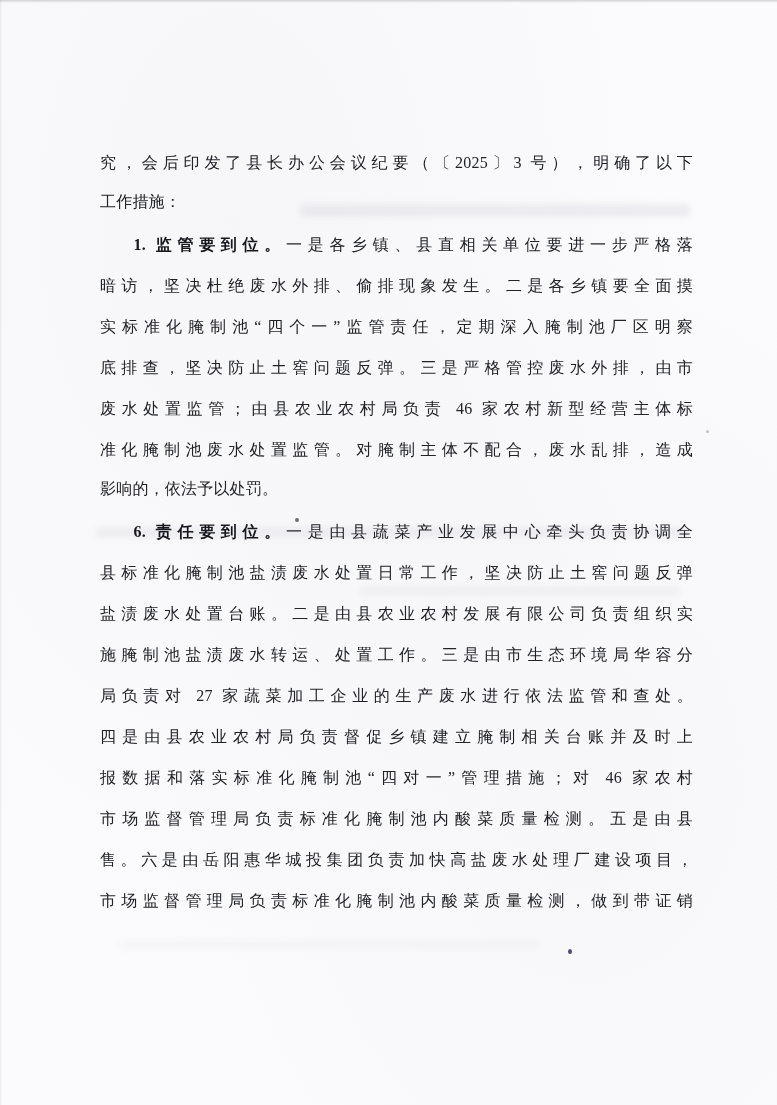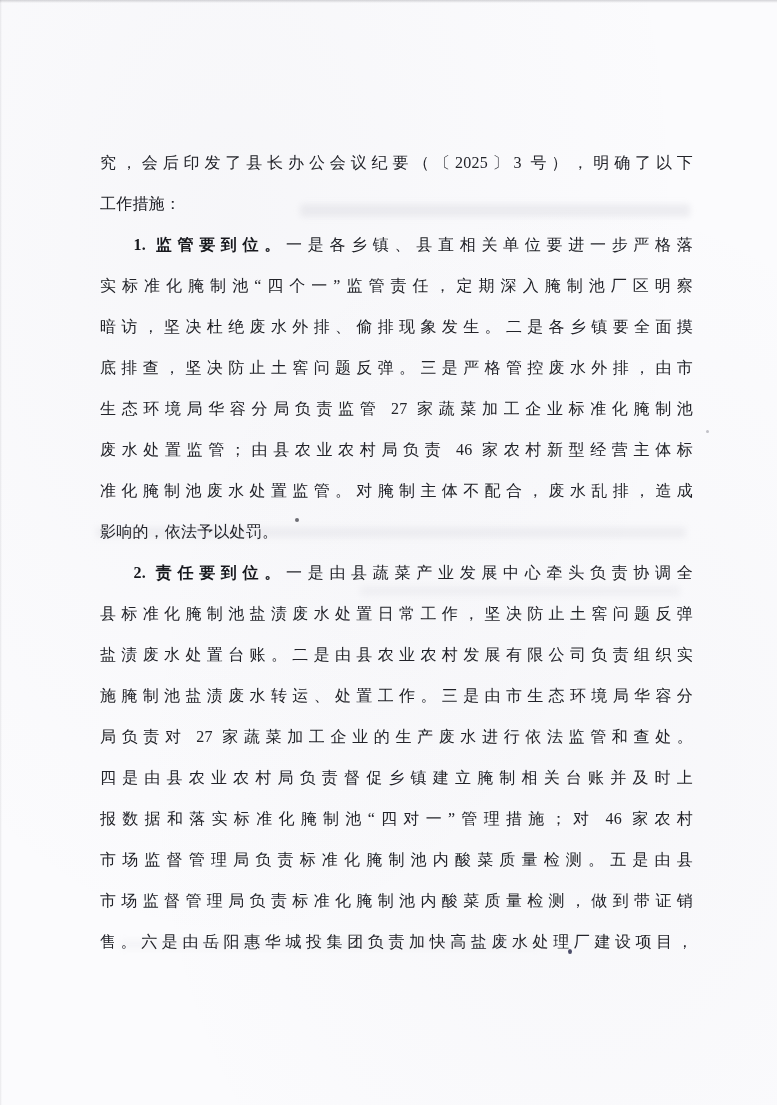--- a/index.html
+++ b/index.html
@@ -49,20 +49,21 @@
     text-align: justify;
     text-align-last: justify;
     text-justify: inter-character;
     white-space: normal;
     overflow: hidden;
     letter-spacing: 0.2px;
   }
   .line.left {
     text-align: left;
     text-align-last: left;
+    font-family: Liberation Mono, monospace;
   }
   .line.indent {
     text-indent: 2.1em;
   }
   .line b {
     font-weight: bold;
     color: var(--bold-ink, #17181d);
   }
   
   .ghost {
@@ -98,31 +99,30 @@
   <div class="ghost g3"></div>
   <div class="ghost g4"></div>
   <div class="speck s1"></div>
   <div class="speck s2"></div>
   <div class="speck s3"></div>
 
   <div class="text-block">
       <div class="line"><span>究，会后印发了县长办公会议纪要（〔2025〕3 号），明确了以下</span></div>
       <div class="line left"><span>工作措施：</span></div>
       <div class="line indent"><b>1. 监管要到位。</b><span>一是各乡镇、县直相关单位要进一步严格落</span></div>
+      <div class="line"><span>暗访，坚决杜绝废水外排、偷排现象发生。二是各乡镇要全面摸</span></div>
       <div class="line"><span>实标准化腌制池“四个一”监管责任，定期深入腌制池厂区明察</span></div>
-      <div class="line"><span>暗访，坚决杜绝废水外排、偷排现象发生。二是各乡镇要全面摸</span></div>
       <div class="line"><span>底排查，坚决防止土窖问题反弹。三是严格管控废水外排，由市</span></div>
-      <div class="line"><span>生态环境局华容分局负责监管 27 家蔬菜加工企业标准化腌制池</span></div>
       <div class="line"><span>废水处置监管；由县农业农村局负责 46 家农村新型经营主体标</span></div>
       <div class="line"><span>准化腌制池废水处置监管。对腌制主体不配合，废水乱排，造成</span></div>
       <div class="line left"><span>影响的，依法予以处罚。</span></div>
-      <div class="line indent"><b>2. 责任要到位。</b><span>一是由县蔬菜产业发展中心牵头负责协调全</span></div>
+      <div class="line indent"><b>6. 责任要到位。</b><span>一是由县蔬菜产业发展中心牵头负责协调全</span></div>
       <div class="line"><span>县标准化腌制池盐渍废水处置日常工作，坚决防止土窖问题反弹</span></div>
       <div class="line"><span>盐渍废水处置台账。二是由县农业农村发展有限公司负责组织实</span></div>
       <div class="line"><span>施腌制池盐渍废水转运、处置工作。三是由市生态环境局华容分</span></div>
       <div class="line"><span>局负责对 27 家蔬菜加工企业的生产废水进行依法监管和查处。</span></div>
       <div class="line"><span>四是由县农业农村局负责督促乡镇建立腌制相关台账并及时上</span></div>
       <div class="line"><span>报数据和落实标准化腌制池“四对一”管理措施；对 46 家农村</span></div>
       <div class="line"><span>市场监督管理局负责标准化腌制池内酸菜质量检测。五是由县</span></div>
+      <div class="line"><span>售。六是由岳阳惠华城投集团负责加快高盐废水处理厂建设项目，</span></div>
       <div class="line"><span>市场监督管理局负责标准化腌制池内酸菜质量检测，做到带证销</span></div>
-      <div class="line"><span>售。六是由岳阳惠华城投集团负责加快高盐废水处理厂建设项目，</span></div>
     </div>
 </div>
 
 </body></html>

